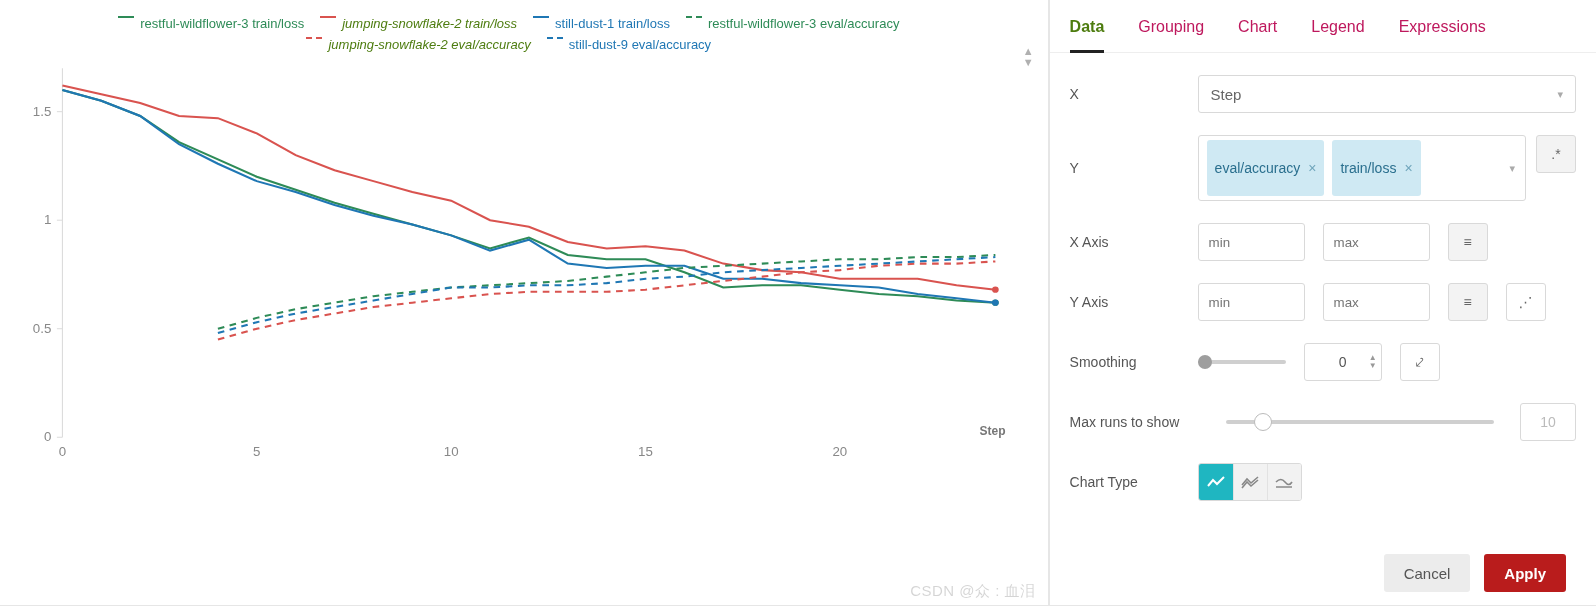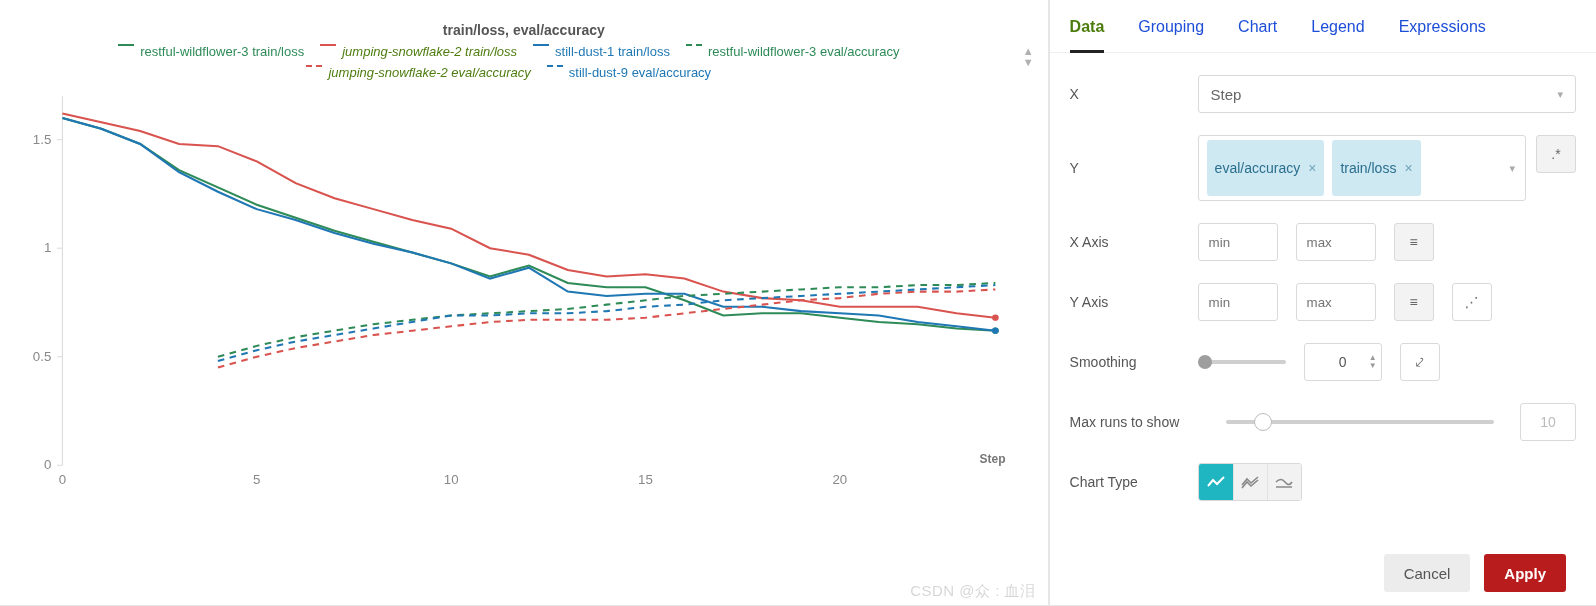--- a/index.html
+++ b/index.html
@@ -84,21 +84,21 @@
     border-left: 1px solid #e6e6e6;
   }
   .tabs {
     display: flex;
     gap: 34px;
     padding: 18px 20px 0 20px;
     border-bottom: 1px solid #eee;
   }
   .tab {
     padding: 0 0 14px 0;
-    color: #1d4ed8;
+    color: #be185d;
     cursor: pointer;
     font-size: 16px;
   }
   .tab.active {
     font-weight: 700;
     color: #4d7c0f;
     border-bottom: 3px solid #222;
     margin-bottom: -1px;
   }
   .ctrl-body {
@@ -166,21 +166,21 @@
   .square-btn {
     width:40px; height:38px;
     border:1px solid #d9d9d9;
     border-radius:3px;
     background:#f3f3f3;
     display:flex; align-items:center; justify-content:center;
     color:#666;
   }
   .square-btn.white { background:#fff; }
   .mini-input {
-    width:80px;
+    width:107px;
     border:1px solid #d9d9d9;
     border-radius:3px;
     height:38px;
     padding:0 10px;
     color:#888;
   }
   .slider {
     flex: 0 0 88px;
     height: 4px;
     background:#cfcfcf;
@@ -239,21 +239,20 @@
   .tick-line { stroke:#dcdcdc; stroke-width:1; }
   .tick-text { fill:#888; font-size:12px; }
   .end-dot { r:3; }
 </style>
 </head>
 <body>
 
 <div class="app">
 
   <div class="chart-pane">
-    <div class="chart-title">train/loss, eval/accuracy</div>
     <div class="legend" id="legend">
         <span class="legend-item g">
           <span class="lg-swatch g"></span>
           <span>restful-wildflower-3 train/loss</span>
         </span>
         <span class="legend-item r">
           <span class="lg-swatch r"></span>
           <span>jumping-snowflake-2 train/loss</span>
         </span>
         <span class="legend-item b">

